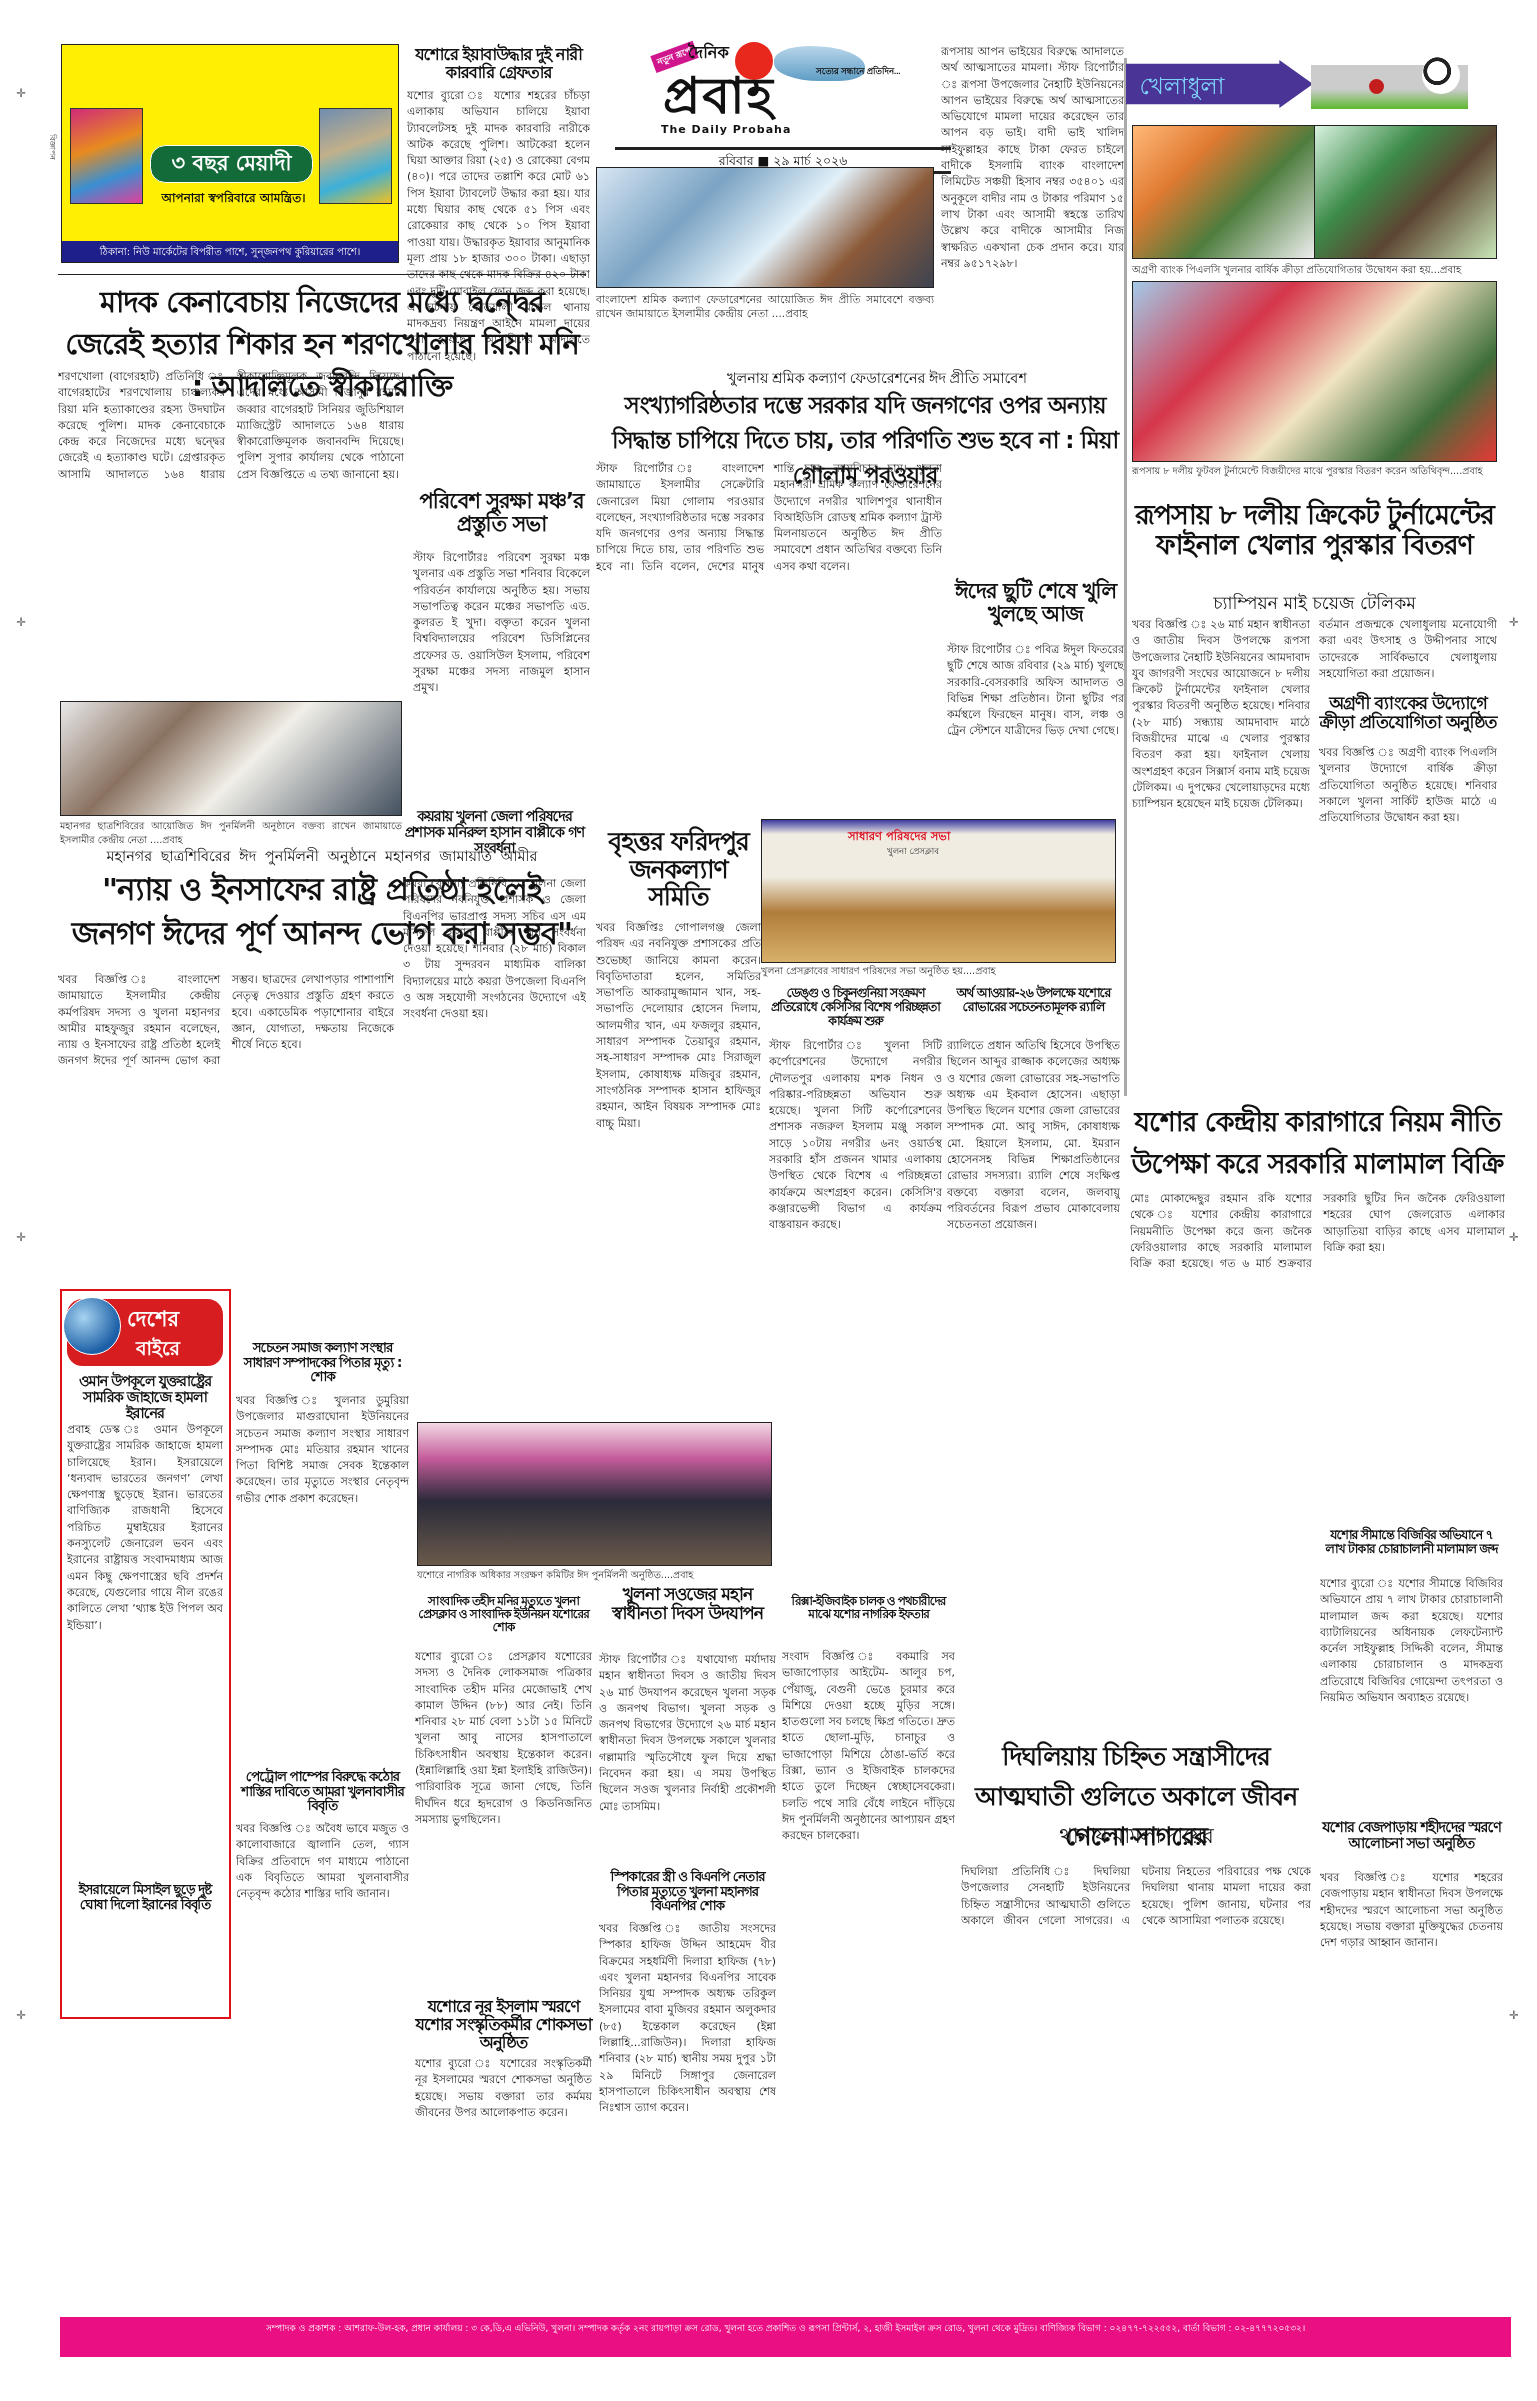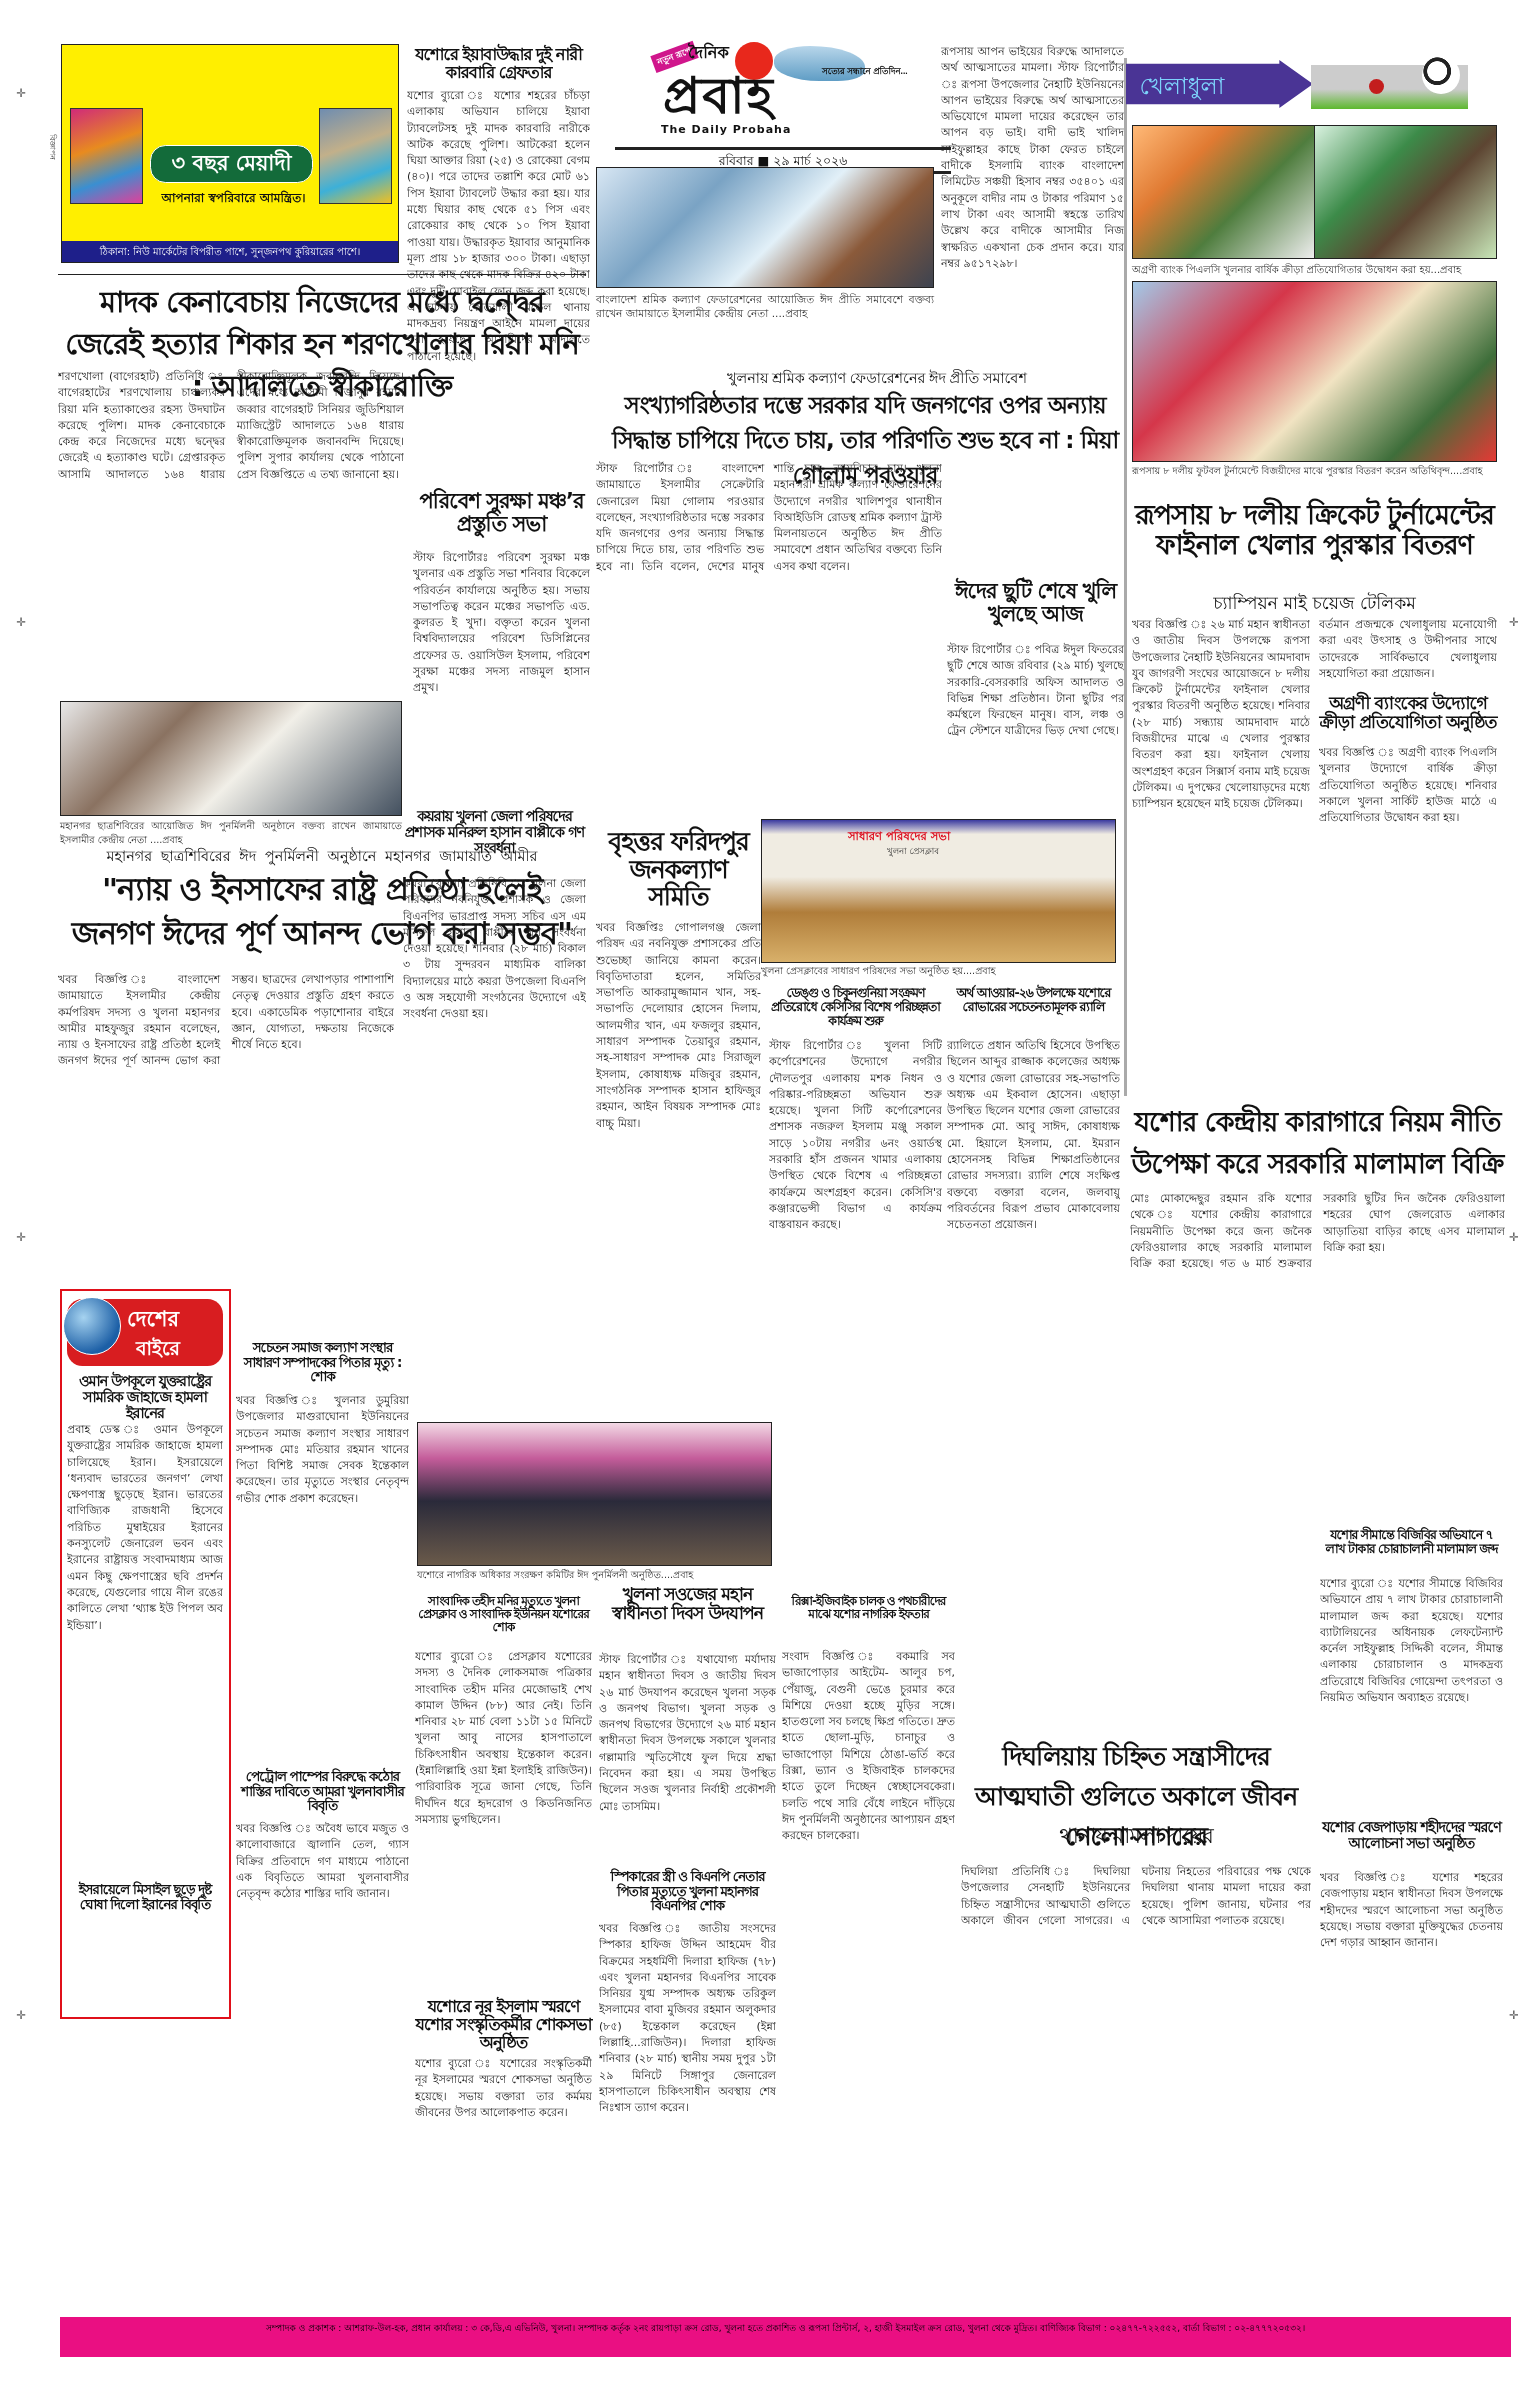--- a/index.html
+++ b/index.html
@@ -33,21 +33,21 @@
 <div class="abs" style="left:46px;top:134px;font-size:7.7px;writing-mode:vertical-rl;color:#444">বিজ্ঞাপন</div>
 
 <div class="abs hl" style="left:407px;top:46px;width:183px;font-size:16.3px">যশোরে ইয়াবাউদ্ধার দুই নারী কারবারি গ্রেফতার</div>
 <div class="abs body-text" style="left:407px;top:88px;width:183px;height:355px">যশোর ব্যুরো ঃ যশোর শহরের চাঁচড়া এলাকায় অভিযান চালিয়ে ইয়াবা ট্যাবলেটসহ দুই মাদক কারবারি নারীকে আটক করেছে পুলিশ। আটকেরা হলেন ঘিয়া আক্তার রিয়া (২৫) ও রোকেয়া বেগম (৪০)। পরে তাদের তল্লাশি করে মোট ৬১ পিস ইয়াবা ট্যাবলেট উদ্ধার করা হয়। যার মধ্যে ঘিয়ার কাছ থেকে ৫১ পিস এবং রোকেয়ার কাছ থেকে ১০ পিস ইয়াবা পাওয়া যায়। উদ্ধারকৃত ইয়াবার আনুমানিক মূল্য প্রায় ১৮ হাজার ৩০০ টাকা। এছাড়া তাদের কাছ থেকে মাদক বিক্রির ৪২০ টাকা এবং দুটি মোবাইল ফোন জব্দ করা হয়েছে। এ ঘটনায় কোতয়ালী মডেল থানায় মাদকদ্রব্য নিয়ন্ত্রণ আইনে মামলা দায়ের করা হয়েছে। আসামিদের আদালতে পাঠানো হয়েছে।</div>
 
 <div class="abs" style="left:596px;top:38px;width:365px;height:106px">
   <div class="abs" style="left:56px;top:9.6px;background:#d0168c;color:#fff;font-size:8.6px;padding:1.9px 4.8px;transform:rotate(-20deg);font-family:'DejaVu Sans',sans-serif;font-weight:bold">নতুন রূপে</div>
   <div class="abs" style="left:92px;top:1.9px;font-size:16.3px;font-weight:bold;font-family:'DejaVu Sans',sans-serif">দৈনিক</div>
   <div class="abs" style="left:139px;top:3.8px;width:38px;height:38px;border-radius:50%;background:#e8281c"></div>
   <div class="abs" style="left:178px;top:7.7px;width:91px;height:35px;border-radius:40% 60% 30% 50%;background:linear-gradient(180deg,#b8d6ea,#5f9dc5)"></div>
-  <div class="abs" style="left:226px;top:27px;font-size:8.6px;font-weight:bold;font-family:Liberation Sans, sans-serif">সত্যের সন্ধানে প্রতিদিন...</div>
+  <div class="abs" style="left:220px;top:27px;font-size:8.6px;font-weight:bold;font-family:Liberation Serif, serif">সত্যের সন্ধানে প্রতিদিন...</div>
   <div class="abs" style="left:67px;top:29px;font-size:50px;font-weight:900;font-family:'DejaVu Sans',sans-serif;letter-spacing:1.9px;line-height:58px">প্রবাহ</div>
   <div class="abs" style="left:65px;top:85px;font-size:11px;font-weight:bold;font-family:'DejaVu Sans',sans-serif;letter-spacing:1px">The Daily Probaha</div>
 </div>
 <div class="rule" style="left:615px;top:147px;width:336px;height:2.9px"></div>
 <div class="abs" style="left:615px;top:152px;width:336px;text-align:center;font-size:12.5px;font-family:'DejaVu Sans',sans-serif">রবিবার ■ ২৯ মার্চ ২০২৬</div>
 <div class="rule" style="left:615px;top:171px;width:336px;height:2.9px"></div>
 
 <div class="abs photo" style="left:596px;top:167px;width:338px;height:121px;background:linear-gradient(135deg,#d7e6f3,#7aa3c4 30%,#e2f0f8 55%,#8b5a3a 75%,#3d4350)"></div>
 <div class="abs cap" style="left:596px;top:292px;width:338px">বাংলাদেশ শ্রমিক কল্যাণ ফেডারেশনের আয়োজিত ঈদ প্রীতি সমাবেশে বক্তব্য রাখেন জামায়াতে ইসলামীর কেন্দ্রীয় নেতা ....প্রবাহ</div>
 
@@ -151,16 +151,16 @@
 <div class="abs hl" style="left:1320px;top:1528px;width:183px;font-size:12.5px">যশোর সীমান্তে বিজিবির অভিযানে ৭ লাখ টাকার চোরাচালানী মালামাল জব্দ</div>
 <div class="abs body-text" style="left:1320px;top:1576px;width:183px;height:192px">যশোর ব্যুরো ঃ যশোর সীমান্তে বিজিবির অভিযানে প্রায় ৭ লাখ টাকার চোরাচালানী মালামাল জব্দ করা হয়েছে। যশোর ব্যাটালিয়নের অধিনায়ক লেফটেন্যান্ট কর্নেল সাইফুল্লাহ সিদ্দিকী বলেন, সীমান্ত এলাকায় চোরাচালান ও মাদকদ্রব্য প্রতিরোধে বিজিবির গোয়েন্দা তৎপরতা ও নিয়মিত অভিযান অব্যাহত রয়েছে।</div>
 
 <div class="abs hl" style="left:961px;top:1737px;width:350px;font-size:25px;line-height:40px">দিঘলিয়ায় চিহ্নিত সন্ত্রাসীদের আত্মঘাতী গুলিতে অকালে জীবন গেলো সাগরের</div>
 <div class="abs hl" style="left:961px;top:1825px;width:350px;font-size:21px;font-weight:normal">থানায় মামলা দায়ের</div>
 <div class="abs body-text" style="left:961px;top:1864px;width:350px;height:442px;column-count:2;column-gap:11.5px">দিঘলিয়া প্রতিনিধি ঃ দিঘলিয়া উপজেলার সেনহাটি ইউনিয়নের চিহ্নিত সন্ত্রাসীদের আত্মঘাতী গুলিতে অকালে জীবন গেলো সাগরের। এ ঘটনায় নিহতের পরিবারের পক্ষ থেকে দিঘলিয়া থানায় মামলা দায়ের করা হয়েছে। পুলিশ জানায়, ঘটনার পর থেকে আসামিরা পলাতক রয়েছে।</div>
 
 <div class="abs hl" style="left:1320px;top:1820px;width:183px;font-size:14.4px">যশোর বেজপাড়ায় শহীদদের স্মরণে আলোচনা সভা অনুষ্ঠিত</div>
 <div class="abs body-text" style="left:1320px;top:1870px;width:183px;height:432px">খবর বিজ্ঞপ্তি ঃ যশোর শহরের বেজপাড়ায় মহান স্বাধীনতা দিবস উপলক্ষে শহীদদের স্মরণে আলোচনা সভা অনুষ্ঠিত হয়েছে। সভায় বক্তারা মুক্তিযুদ্ধের চেতনায় দেশ গড়ার আহ্বান জানান।</div>
 
-<div class="abs" style="left:60px;top:2317px;width:1451px;height:40px;background:#ea0f82;color:#000000;font-family:'DejaVu Sans',sans-serif;text-align:center;padding-top:3.8px">
+<div class="abs" style="left:60px;top:2317px;width:1451px;height:40px;background:#ea0f82;color:#ffffff;font-family:'DejaVu Sans',sans-serif;text-align:center;padding-top:3.8px">
   <div style="font-size:9px;line-height:15.4px;white-space:nowrap;overflow:hidden">সম্পাদক ও প্রকাশক : আশরাফ-উল-হক, প্রধান কার্যালয় : ৩ কে,ডি,এ এভিনিউ, খুলনা। সম্পাদক কর্তৃক ২নং রায়পাড়া ক্রস রোড, খুলনা হতে প্রকাশিত ও রূপসা প্রিন্টার্স, ২, হাজী ইসমাইল ক্রস রোড, খুলনা থেকে মুদ্রিত। বাণিজ্যিক বিভাগ : ০২৪৭৭-৭২২৫৫২, বার্তা বিভাগ : ০২-৪৭৭৭২০৫৩২।</div>
 </div>
 
 
 </body></html>

